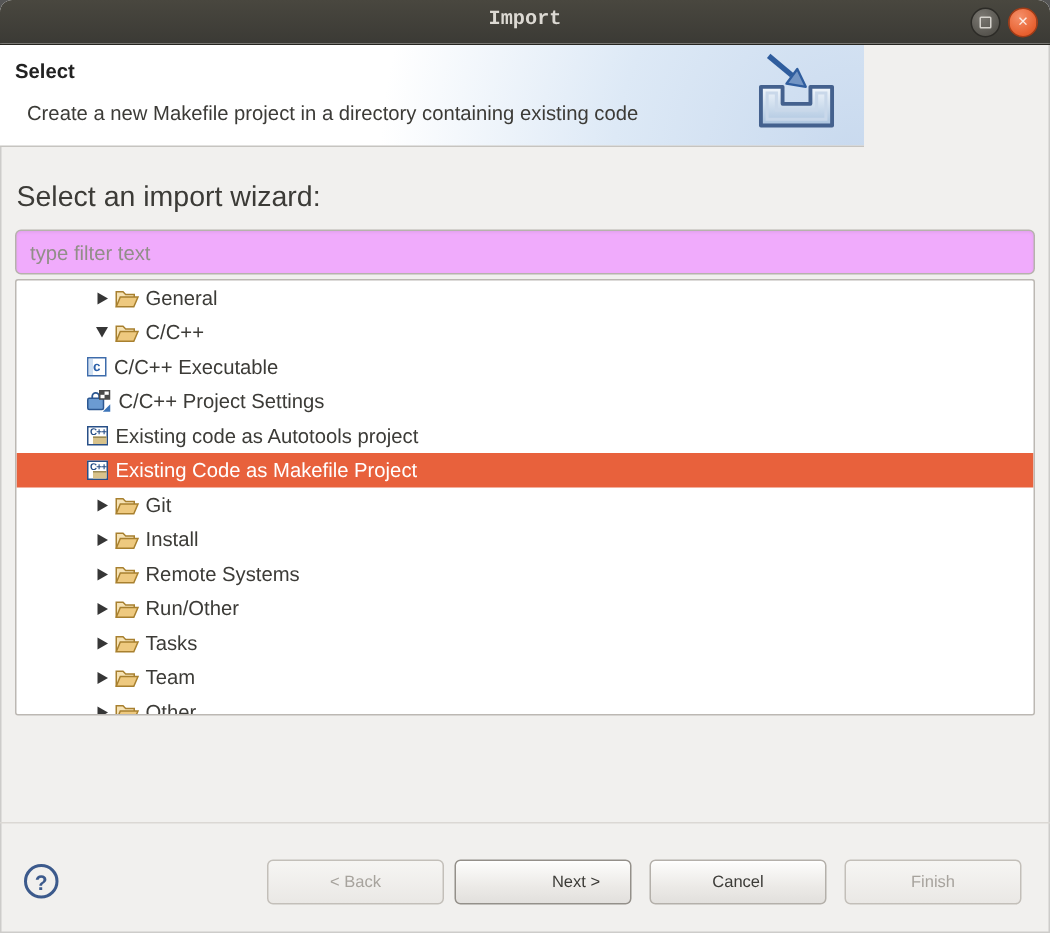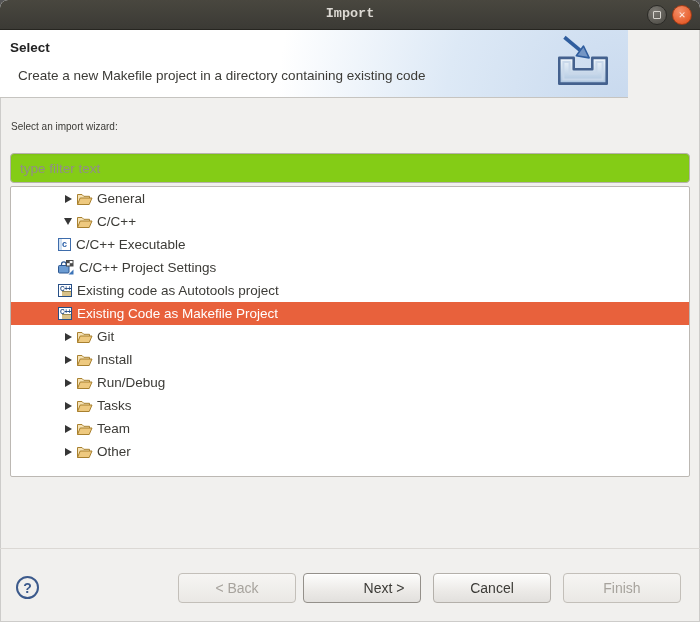--- a/index.html
+++ b/index.html
@@ -34,35 +34,35 @@
   }
   .max-glyph { width:8px; height:8px; border:1.5px solid #d6d3cd; border-radius:1px; }
   .wbtn-close {
     right:8px;
     background:radial-gradient(circle at 38% 30%, #f5906a, #e7602f 70%, #d95424);
     border:1px solid #a23c17;
     color:#fceee7; font-size:11px; font-weight:bold; line-height:1;
   }
   
   .banner {
-    position:absolute; left:0; top:30px; width:628px; height:68px;
+    position:absolute; left:0; top:30px; width:576px; height:68px;
     background:
       radial-gradient(circle at 99% 115%, #c8d9ee 0%, #dde9f6 28%, rgba(255,255,255,0) 55%),
       #ffffff;
     border-bottom:1px solid #c6c4c0;
     text-align:center;
   }
   .banner-title { position:absolute; left:10px; top:10px; font-size:13.5px; font-weight:bold; color:#222; }
   .banner-subtitle { position:absolute; left:18px; top:38px; font-size:13.5px; color:#3c3b37; }
   .banner-icon { position:absolute; right:12px; top:4px; }
   
-  .wizard-label { position:absolute; left:11px; top:121px; font-size:10px; color:#3c3b37; }
+  .wizard-label { position:absolute; left:11px; top:121px; font-size:19px; color:#3c3b37; }
   .filter-input {
     position:absolute; left:10px; top:153px; width:680px; height:30px;
-    border:1px solid #b6b2ac; border-radius:4px; background:#84cc16;
+    border:1px solid #b6b2ac; border-radius:4px; background:#f0abfc;
     font-family:inherit; font-size:13.5px; color:#3c3b37; padding:0 9px;
     outline:none; box-shadow:inset 0 1px 2px rgba(0,0,0,0.06);
   }
   .filter-input::placeholder { color:#918e88; opacity:1; }
   .tree {
     position:absolute; left:10px; top:186px; width:680px; height:291px;
     background:#fff; border:1px solid #bcb8b3; border-radius:2px;
     overflow:hidden;
   }
   .tree-row { height:23px; display:flex; align-items:center; font-size:13.5px; color:#3c3b37; cursor:default;padding-left:38px; }
@@ -93,21 +93,21 @@
     border:2px solid #3c5a8c; border-radius:50%; background:transparent;
     color:#3c5a8c; font-size:14px; font-weight:bold;
     display:flex; align-items:center; justify-content:center; cursor:pointer;
     font-family:inherit;
   }
   .btn {
     position:absolute; top:573px; height:30px; width:118px;
     border:1px solid #b4b0aa; border-radius:4px;
     background:linear-gradient(#fdfdfc, #eceae7 60%, #e2e0dd);
     box-shadow:inset 0 1px 0 #ffffff;
-    font-family:inherit; font-size:14px; color:#3c3b37; cursor:pointer;
+    font-family:inherit; font-size:11px; color:#3c3b37; cursor:pointer;
   }
   .btn.disabled {
     color:#a7a39d; cursor:default;
     background:linear-gradient(#f6f5f3, #eae8e5);
     border-color:#c3bfb9; box-shadow:none;
   }
   .btn-back   { left:178px; }
   .btn-next   { left:303px; border-color:#94908a;padding-left:44px; }
   .btn-cancel { left:433px; }
   .btn-finish { left:563px; }
@@ -226,21 +226,31 @@
         <span class="row-label">Install</span>
       </div>
       <div class="tree-row cat">
         <span class="arrow">
           <span class="tri tri-right"></span>
         </span>
         <svg class="folder-svg" width="17" height="14" viewBox="0 0 17 14">
           <path d="M1.5 12.5 V2.5 H6 L7.8 4.3 H13.5 V6.2" fill="#f6e2b4" stroke="#a8802f"></path>
           <path d="M1.5 12.5 L4.2 6 H16 L13.2 12.5 Z" fill="#eec97f" stroke="#a8802f"></path>
         </svg>
-        <span class="row-label">Run/Debug</span>
+        <span class="row-label">Remote Systems</span>
+      </div>
+      <div class="tree-row cat">
+        <span class="arrow">
+          <span class="tri tri-right"></span>
+        </span>
+        <svg class="folder-svg" width="17" height="14" viewBox="0 0 17 14">
+          <path d="M1.5 12.5 V2.5 H6 L7.8 4.3 H13.5 V6.2" fill="#f6e2b4" stroke="#a8802f"></path>
+          <path d="M1.5 12.5 L4.2 6 H16 L13.2 12.5 Z" fill="#eec97f" stroke="#a8802f"></path>
+        </svg>
+        <span class="row-label">Run/Other</span>
       </div>
       <div class="tree-row cat">
         <span class="arrow">
           <span class="tri tri-right"></span>
         </span>
         <svg class="folder-svg" width="17" height="14" viewBox="0 0 17 14">
           <path d="M1.5 12.5 V2.5 H6 L7.8 4.3 H13.5 V6.2" fill="#f6e2b4" stroke="#a8802f"></path>
           <path d="M1.5 12.5 L4.2 6 H16 L13.2 12.5 Z" fill="#eec97f" stroke="#a8802f"></path>
         </svg>
         <span class="row-label">Tasks</span>

